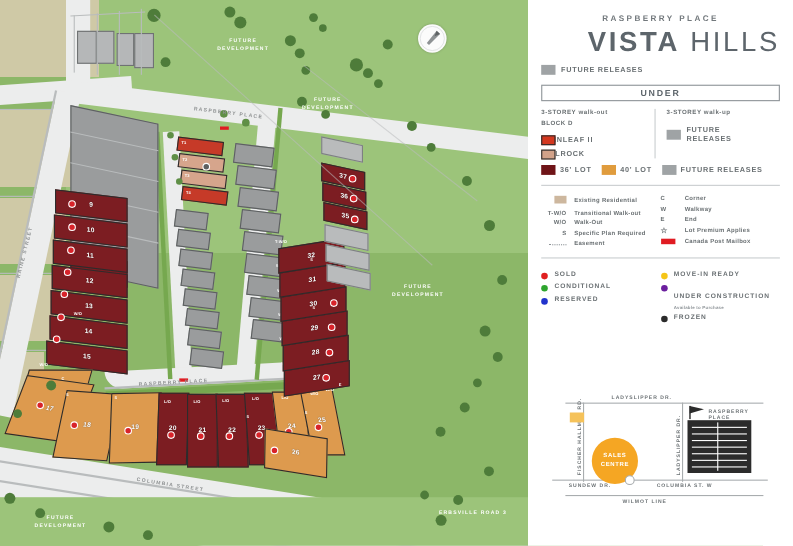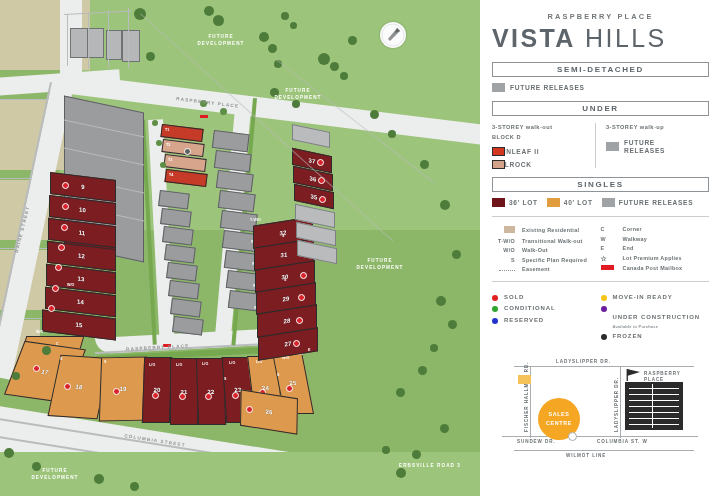--- a/index.html
+++ b/index.html
@@ -68,21 +68,21 @@
   
   #panel{
     position:absolute; left:480px; top:0; width:241px; height:496px;
     background:#ffffff; padding:8px 12px 0 12px;
   }
   .brandsmall{
     text-align:center; color:#72787c; font-size:7.4px; font-weight:bold;
     letter-spacing:2.2px; margin-top:4px;
   }
   .brandbig{
-    text-align:left; color:#5d656b; font-size:25px; letter-spacing:2.4px;
+    text-align:right; color:#5d656b; font-size:25px; letter-spacing:2.4px;
     margin-top:3px; white-space:nowrap;
   }
   .brandbig b{font-weight:bold;}
   .brandbig span{font-weight:normal;}
 
   .sechead{
     border:1px solid #8d9397; height:15px; margin-top:9px;
     display:flex;align-items:center;justify-content:center;
     color:#5d656b;font-size:8px;font-weight:bold;letter-spacing:1.6px;
   }
@@ -474,21 +474,20 @@
     </div>
   </div>
 
   <div id="panel">
 
     <div class="brandsmall">RASPBERRY PLACE</div>
     <div class="brandbig">
       <b>VISTA</b><span> HILLS</span>
     </div>
 
-    <div class="sechead">SEMI-DETACHED</div>
     <div class="legrow">
       <span class="sw fut"></span>
       <span class="leglbl">FUTURE RELEASES</span>
     </div>
 
     <div class="sechead">UNDER</div>
     <div class="towns">
       <div class="towncol">
         <div class="townttl">3-STOREY walk-out</div>
         <div class="townttl">BLOCK D</div>
@@ -503,21 +502,20 @@
       </div>
       <div class="towncol right">
         <div class="townttl">3-STOREY walk-up</div>
         <div class="legrow">
           <span class="sw fut"></span>
           <span class="leglbl" style="line-height:1.25;">FUTURE<br>RELEASES</span>
         </div>
       </div>
     </div>
 
-    <div class="sechead">SINGLES</div>
     <div class="singlesrow">
       <div class="legrow">
         <span class="sw l36"></span>
         <span class="leglbl">36' LOT</span>
       </div>
       <div class="legrow">
         <span class="sw l40"></span>
         <span class="leglbl">40' LOT</span>
       </div>
       <div class="legrow">

